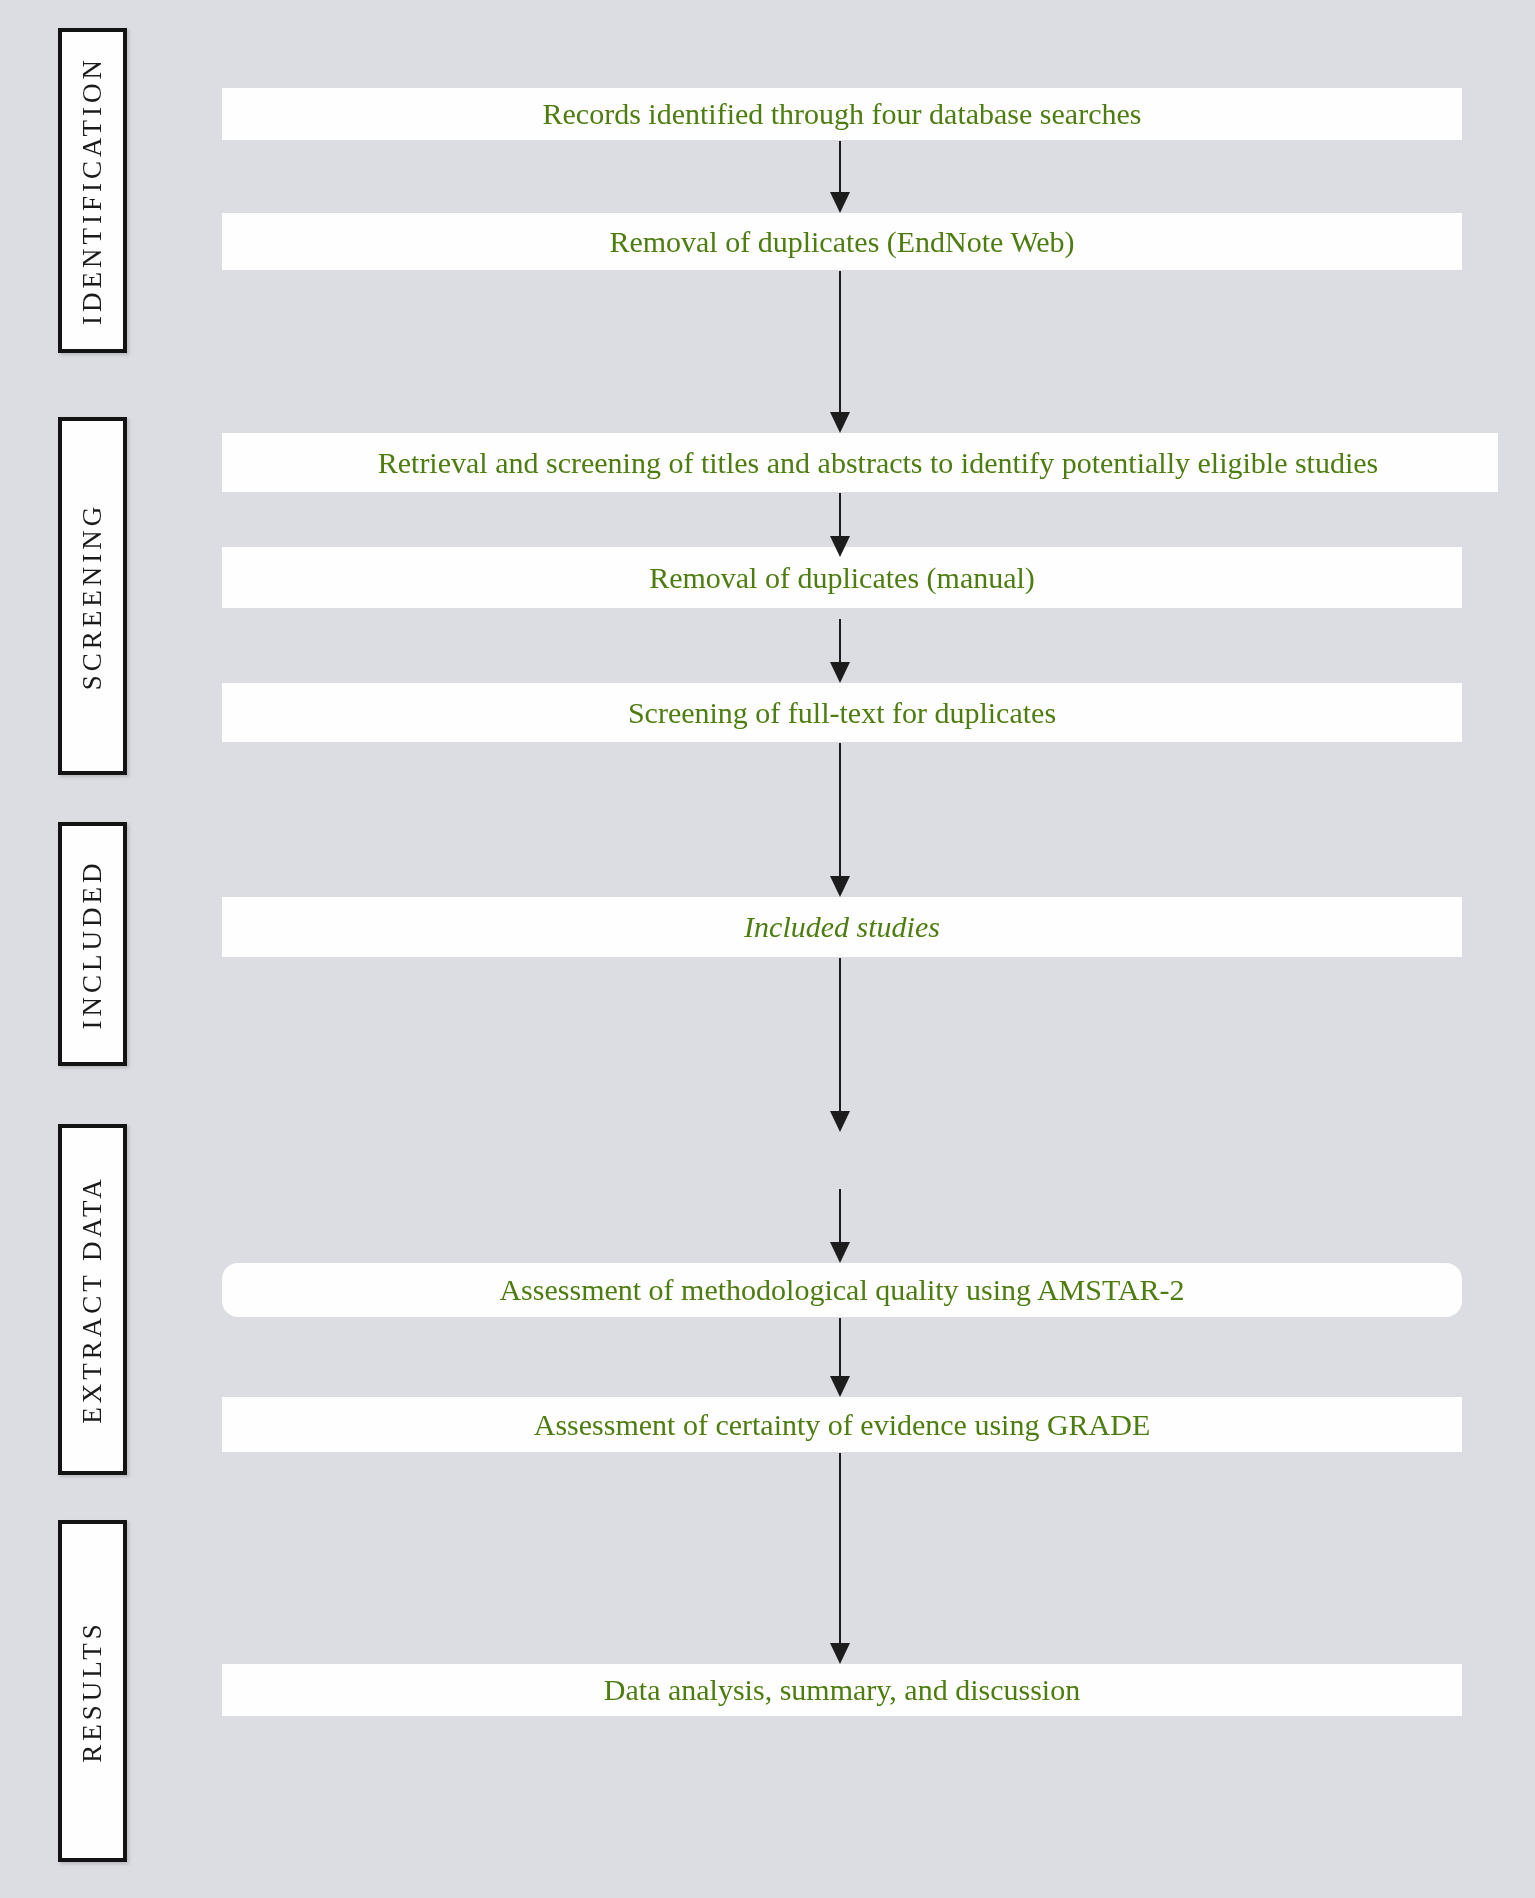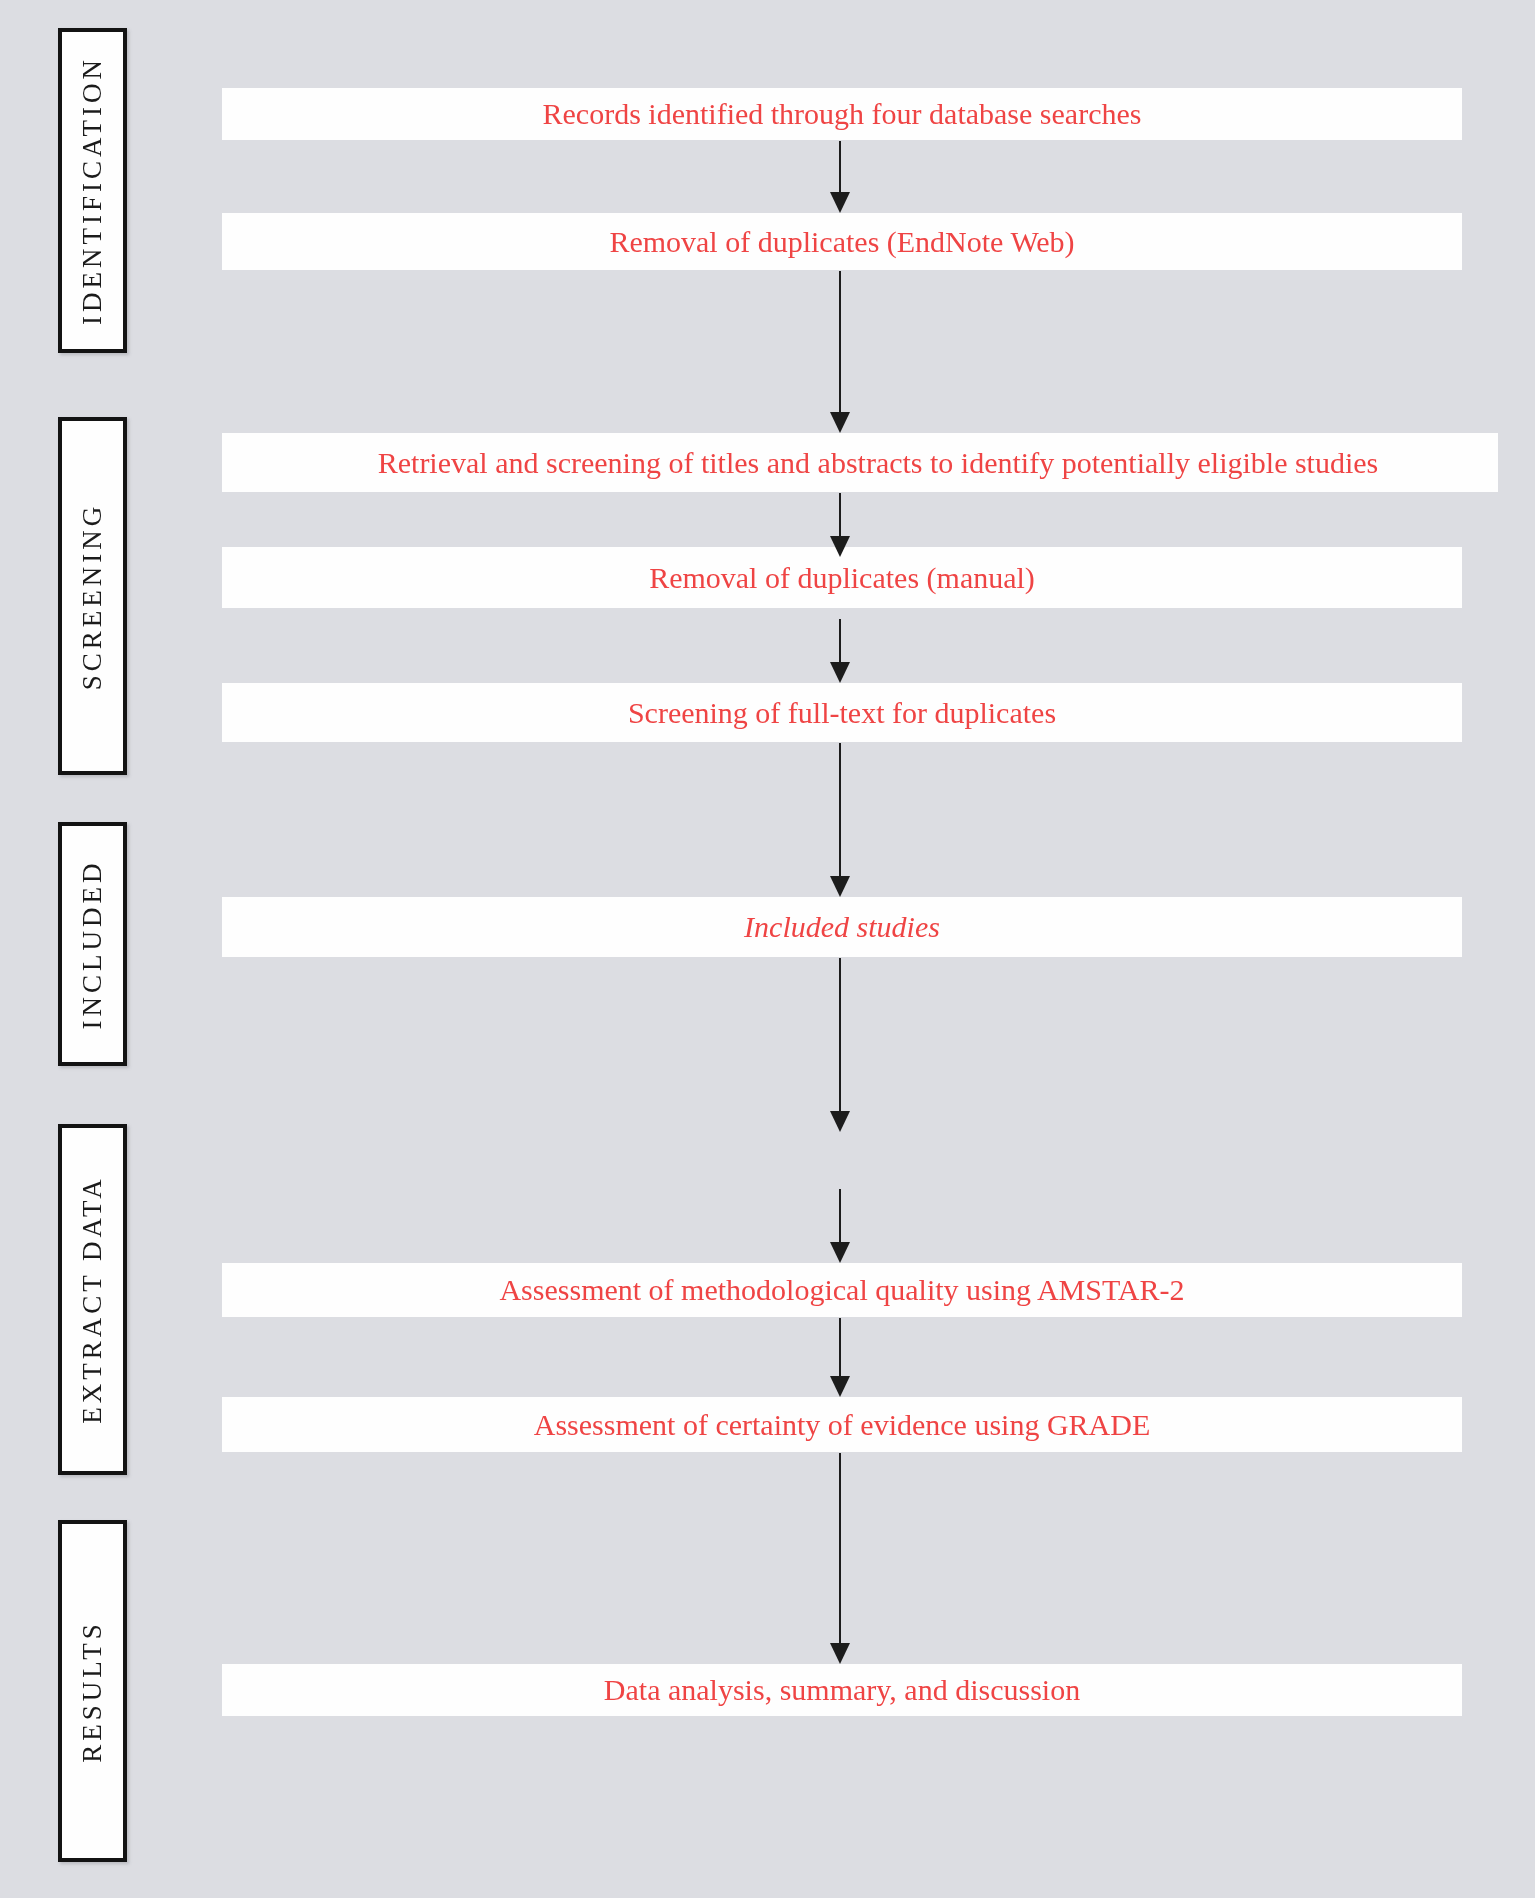--- a/index.html
+++ b/index.html
@@ -47,30 +47,30 @@
   .step {
     position: absolute;
     left: 222px;
     width: 1240px;
     background: #fefefe;
     display: flex;
     align-items: center;
     justify-content: center;
     text-align: center;
     font-size: 30px;
-    color: #ef4444;
+    color: #4d7c0f;
   }
   .step-1  { top: 88px;   height: 52px; }
   .step-2  { top: 213px;  height: 57px; }
   .step-3  { top: 433px;  height: 59px; padding-left: 36px; }
   .step-4  { top: 547px;  height: 61px; }
   .step-5  { top: 683px;  height: 59px; }
   .step-6  { top: 897px;  height: 60px; font-style: italic; }
   .step-7  { top: 1132px; height: 56px; }
-  .step-8  { top: 1263px; height: 54px; }
+  .step-8  { top: 1263px; height: 54px; border-radius: 16px; }
   .step-9  { top: 1397px; height: 55px; }
   .step-10 { top: 1664px; height: 52px; }
 
   
   .arrow {
     position: absolute;
     left: 839px;
     width: 2px;
     background: #1c1c1c;
   }

